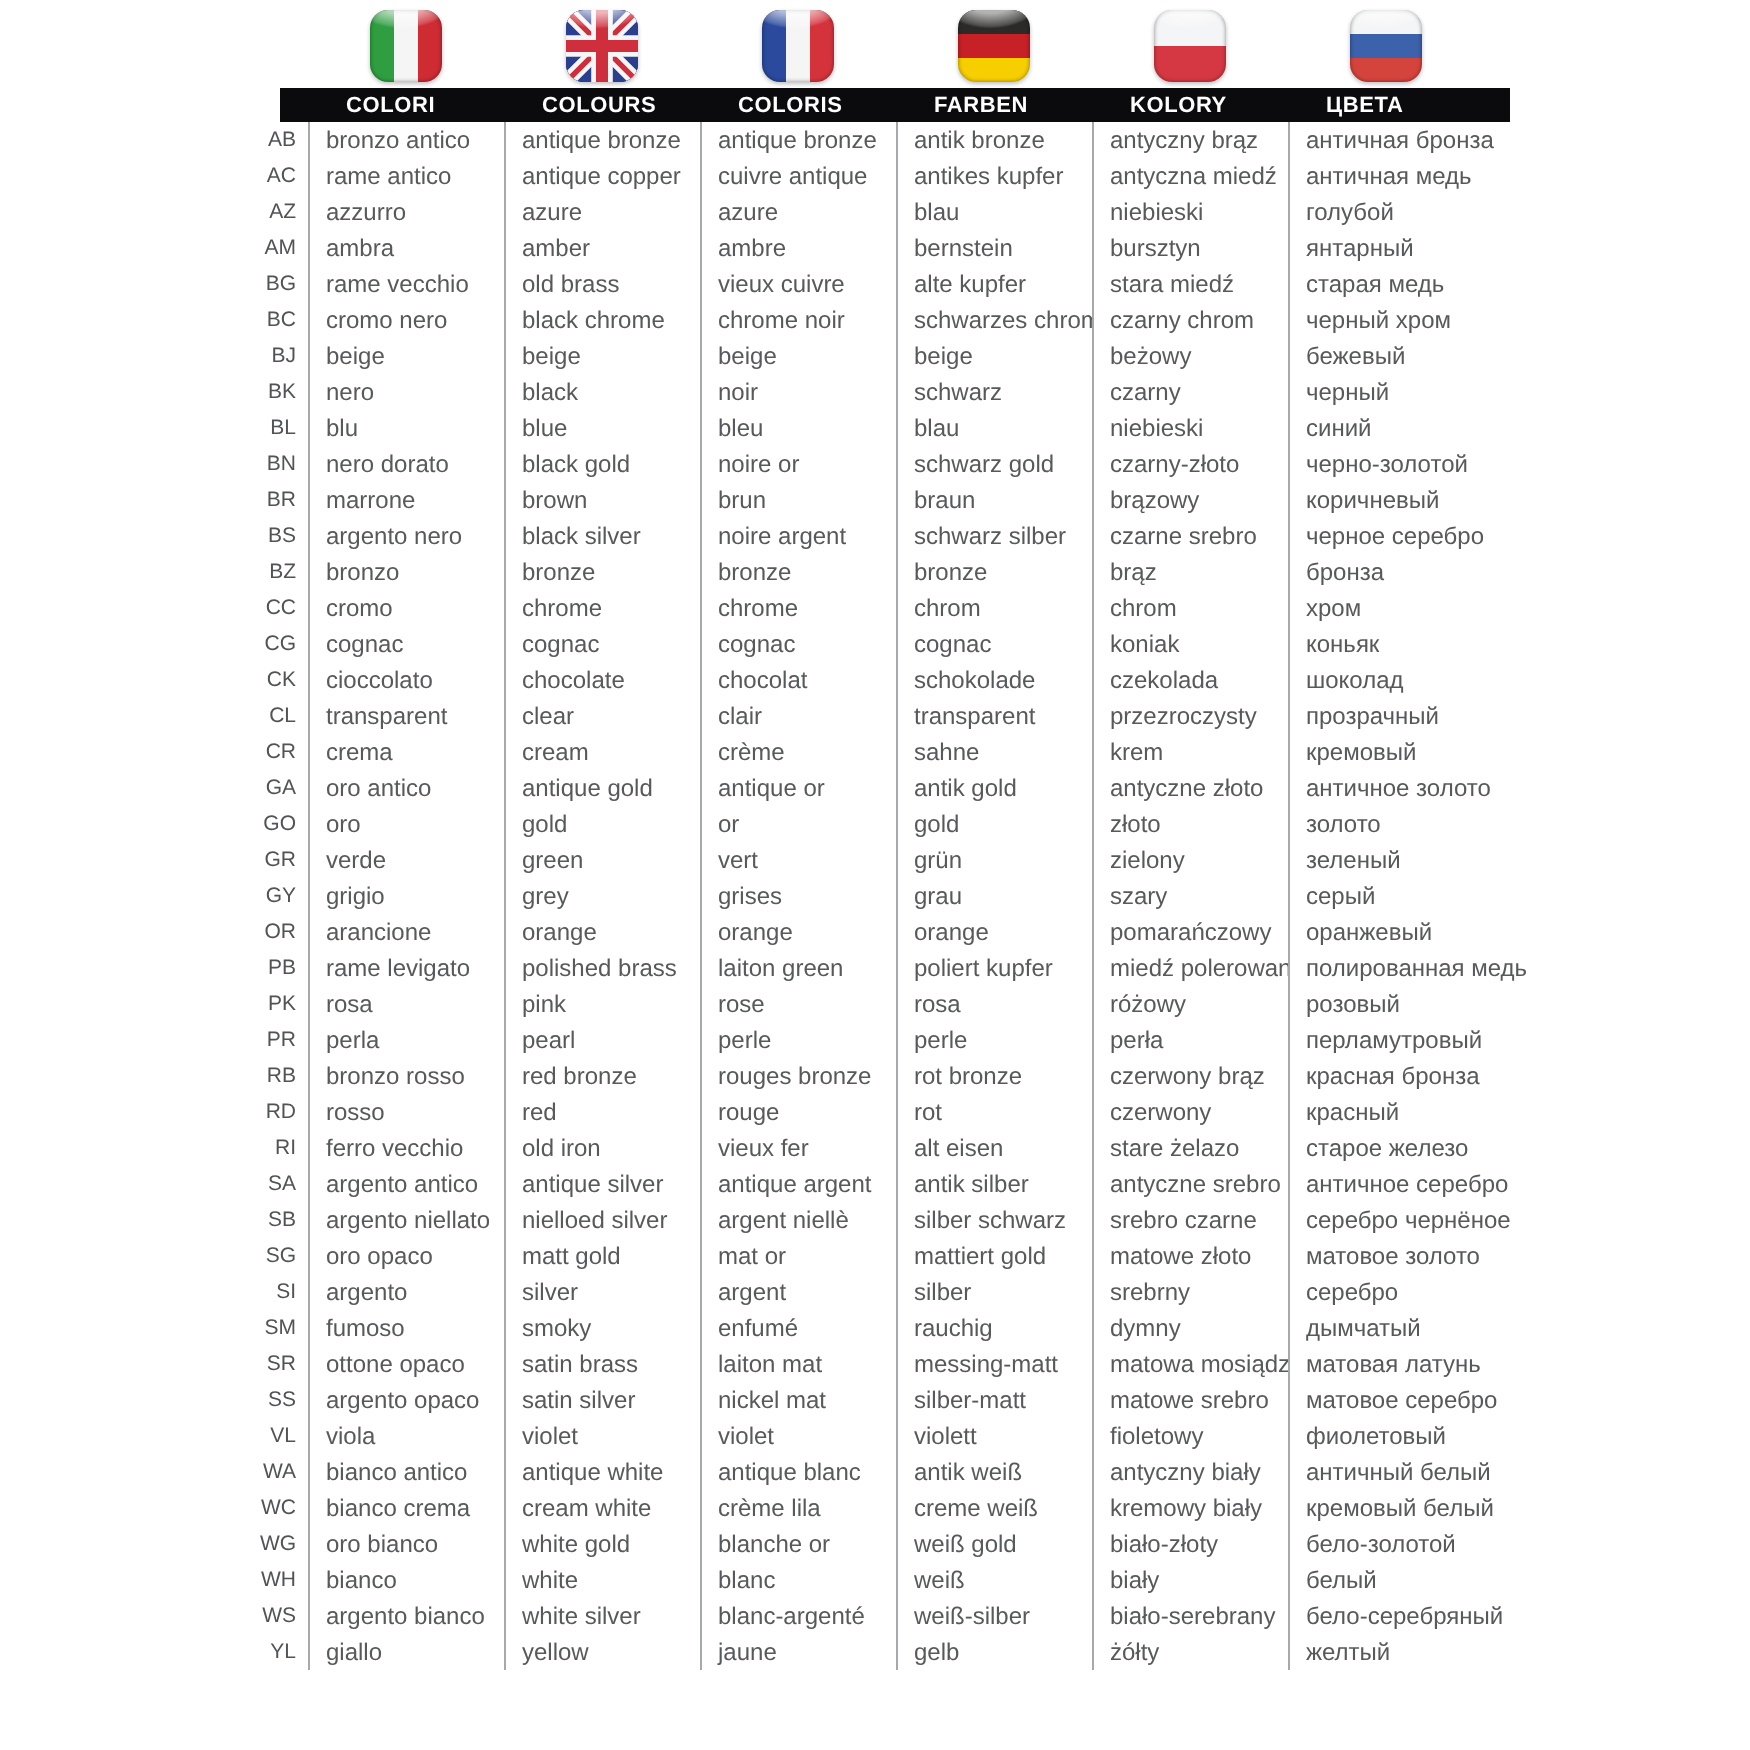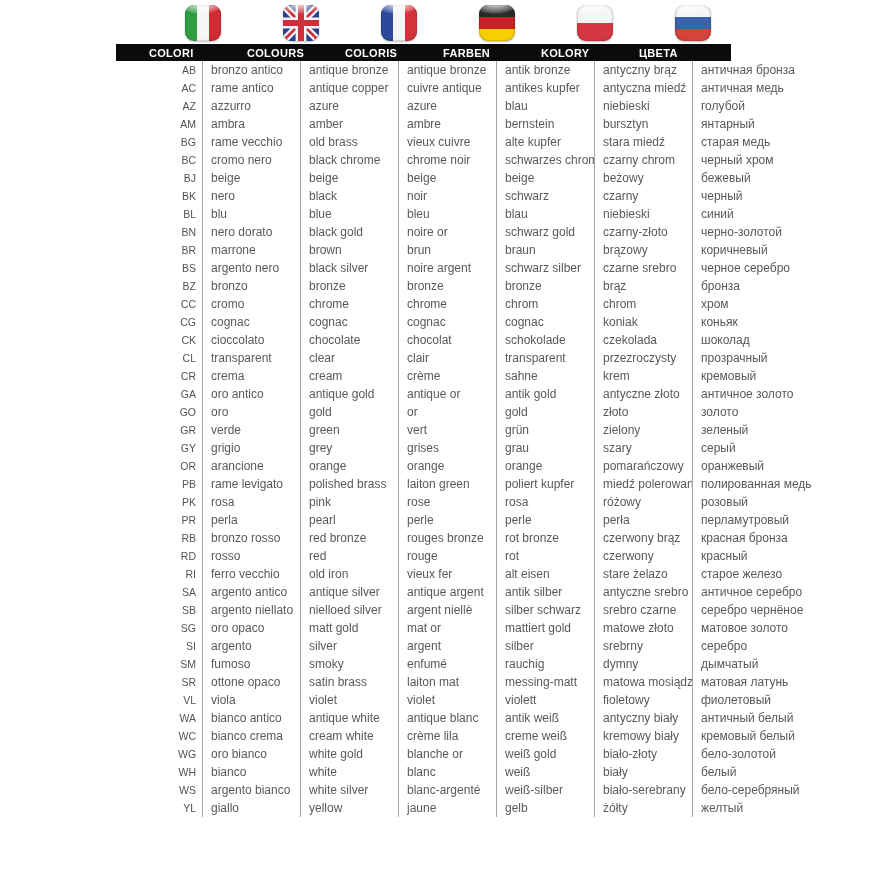--- a/index.html
+++ b/index.html
@@ -25,34 +25,34 @@
   }
   .flag-it{left:185px;background:linear-gradient(to right,#2f9e41 0 33.4%,#f4f5f4 33.4% 66.7%,#ce2b33 66.7% 100%);}
   .flag-fr{left:381px;background:linear-gradient(to right,#2b4a9e 0 33.4%,#f4f5f4 33.4% 66.7%,#d5333c 66.7% 100%);}
   .flag-de{left:479px;background:linear-gradient(to bottom,#2b2a28 0 34%,#c72026 34% 67%,#f7ce00 67% 100%);}
   .flag-pl{left:577px;background:linear-gradient(to bottom,#f4f5f6 0 50%,#d63843 50% 100%);}
   .flag-ru{left:675px;background:linear-gradient(to bottom,#f4f5f6 0 34%,#3c62ac 34% 67%,#d5433d 67% 100%);}
   .flag-uk{left:283px;background:#2a3f8e;}
   .flag-uk svg{position:absolute;inset:0;width:100%;height:100%;}
   
   .header-bar{
-    position:absolute;left:116px;top:44px;
+    position:absolute;left:140px;top:44px;
     width:615px;height:17px;
     background:#0b0b0d;
     display:flex;align-items:center;
     padding-left:33px;box-sizing:border-box;
   }
   .hlabel{
     width:98px;flex:0 0 98px;
     color:#ffffff;font-size:11px;font-weight:bold;
     letter-spacing:.3px;white-space:nowrap;
   }
   
   .tbody{
-    position:absolute;left:130px;top:61px;width:645px;margin-left:48px;
+    position:absolute;left:130px;top:61px;width:645px;
   }
   .row{
     display:grid;
     grid-template-columns:24px 98px 98px 98px 98px 98px 1fr;
     height:18px;
   }
   .cell{
     font-size:12px;color:#58595b;
     line-height:18px;height:18px;
     padding-left:8px;box-sizing:border-box;
@@ -442,20 +442,29 @@
     <div class="row">
       <div class="cell code">SR</div>
       <div class="cell">ottone opaco</div>
       <div class="cell">satin brass</div>
       <div class="cell">laiton mat</div>
       <div class="cell">messing-matt</div>
       <div class="cell">matowa mosiądz</div>
       <div class="cell">матовая латунь</div>
     </div>
 
+    <div class="row">
+      <div class="cell code">SS</div>
+      <div class="cell">argento opaco</div>
+      <div class="cell">satin silver</div>
+      <div class="cell">nickel mat</div>
+      <div class="cell">silber-matt</div>
+      <div class="cell">matowe srebro</div>
+      <div class="cell">матовое серебро</div>
+    </div>
 
     <div class="row">
       <div class="cell code">VL</div>
       <div class="cell">viola</div>
       <div class="cell">violet</div>
       <div class="cell">violet</div>
       <div class="cell">violett</div>
       <div class="cell">fioletowy</div>
       <div class="cell">фиолетовый</div>
     </div>

